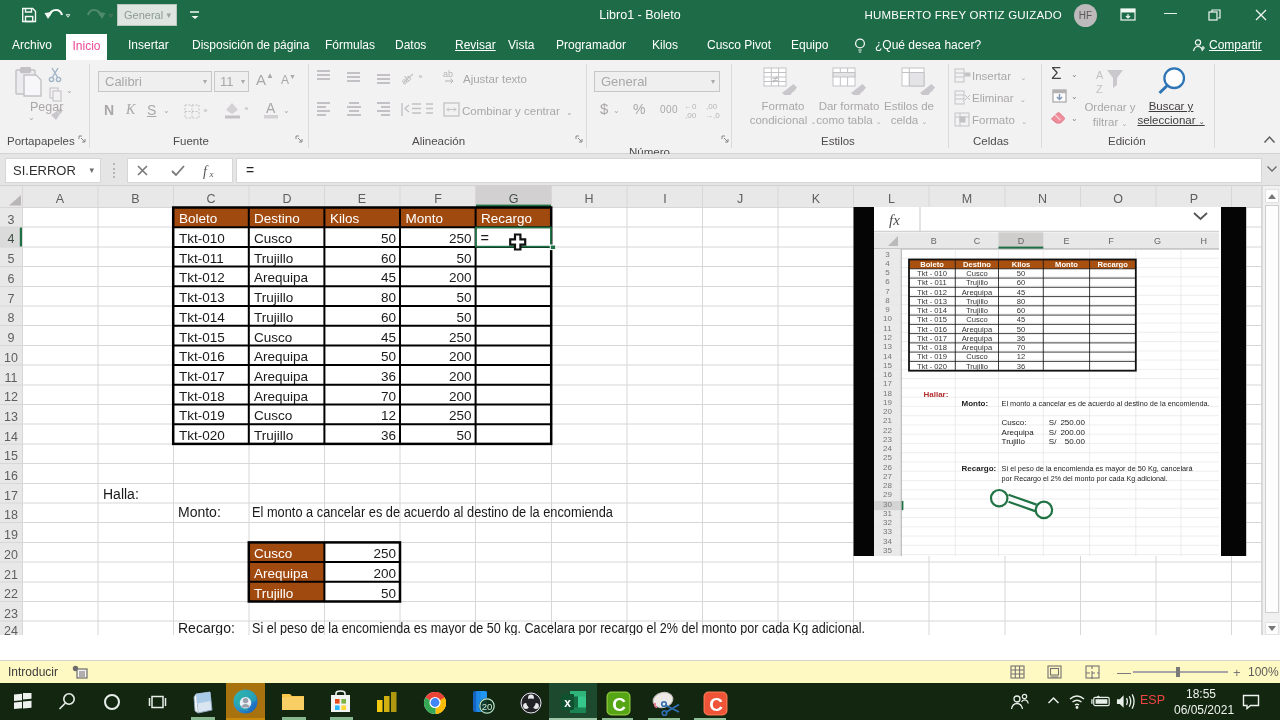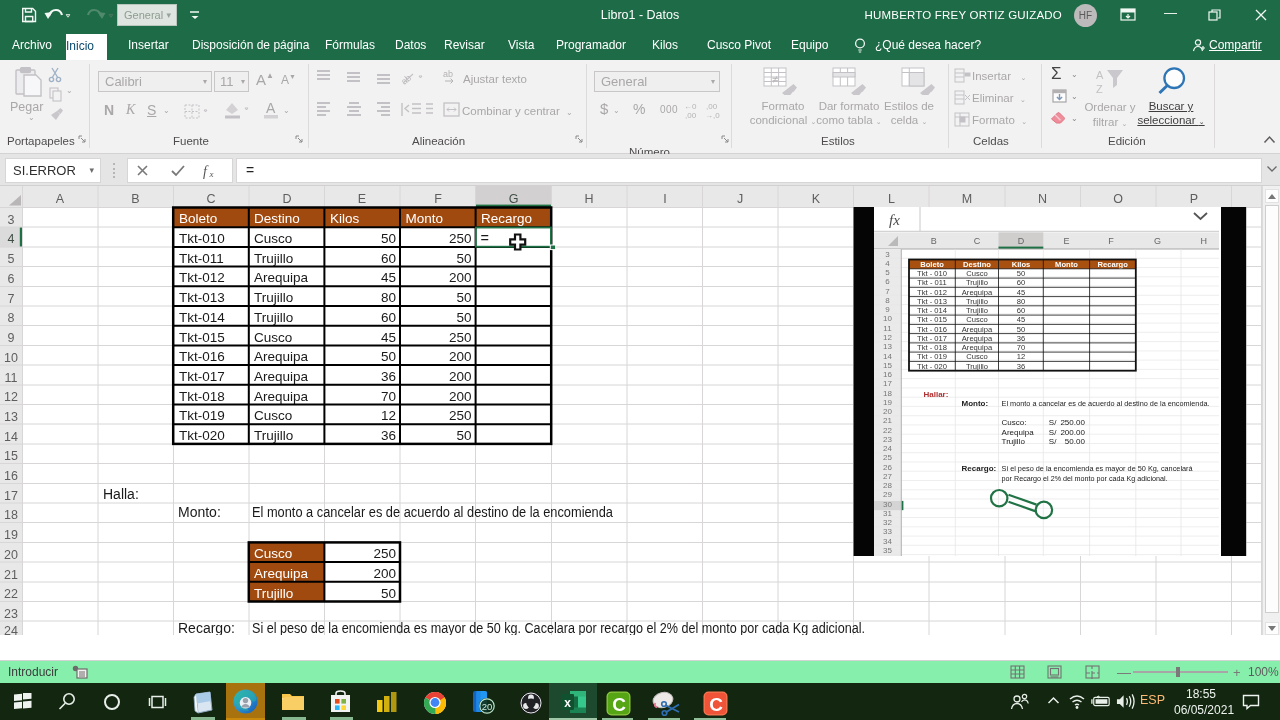--- a/index.html
+++ b/index.html
@@ -11,21 +11,21 @@
 #titlebar{position:absolute;left:0;top:0;width:1280px;height:30px;background:#1e6b47;color:#fff;}
 #menubar{position:absolute;left:0;top:30px;width:1280px;height:30px;background:#1e6b47;color:#fff;font-size:12px;}
 .tab{position:absolute;top:0;height:30px;line-height:30px;color:#fff;}
 #ribbon{position:absolute;left:0;top:60px;width:1280px;height:94px;background:#f3f2f2;border-bottom:1px solid #d4d2d2;}
 .glabel{position:absolute;font-size:11.5px;color:#4e4c4d;top:75px;}
 .gsep{position:absolute;top:4px;height:84px;width:1px;background:#dcdadb;}
 .dis{color:#a9a7a8;}
 #fbar{position:absolute;left:0;top:154px;width:1280px;height:32px;background:#e6e5e5;border-bottom:1px solid #d2d0d1;}
 #sheet{position:absolute;left:0;top:186px;width:1280px;height:449px;}
 #tabrow{position:absolute;left:0;top:635px;width:1280px;height:25px;background:#e7e5e6;border-top:1px solid #cfcecd;}
-#statusbar{position:absolute;left:0;top:660px;width:1280px;height:23px;background:#86efac;border-top:1px solid #d4d2d2;color:#3c3c3c;font-size:12px;}
+#statusbar{position:absolute;left:0;top:660px;width:1280px;height:23px;background:#fef9c3;border-top:1px solid #d4d2d2;color:#3c3c3c;font-size:12px;}
 #taskbar{position:absolute;left:0;top:683px;width:1280px;height:37px;background:#122610;}
 </style>
 </head>
 <body>
 <div id="app">
   <div id="titlebar">
     <svg class="abs" style="left:0;top:0" width="220" height="30" viewBox="0 0 220 30">
 
       <g stroke="#f2f8f4" fill="none" stroke-width="1.4">
         <path d="M22.7 8.5 h10 l2.8 2.8 v10.2 h-12.8 z"></path>
@@ -43,45 +43,45 @@
         <path d="M101 16 q-1.5 -6 -7 -6 q-4.5 0 -6 5" fill="none" stroke-width="2.2"></path>
         <path d="M105.5 13 l-8 -1 4.5 7 z" stroke="none"></path>
       </g>
       <path d="M109 14.5 l4 0 m-4 0 l2 2.4 2 -2.4" stroke="#44755c" stroke-width="1.1" fill="none"></path>
     </svg>
     <div class="abs" style="left:117px;top:4px;width:60px;height:22px;background:#dfe5e0;border:1px solid #b9c6bd;color:#8f9c93;font-size:11px;line-height:20px;padding-left:6px;">General <span style="float:right;margin-right:5px;font-size:9px;color:#98a49b;">▾</span></div>
     <svg class="abs" style="left:188px;top:8px" width="14" height="14" viewBox="0 0 14 14">
       <path d="M2 4 h9" stroke="#f2f8f4" stroke-width="1.5"></path>
       <path d="M3.5 8 l3.5 3 3.5 -3" fill="#f2f8f4" stroke="none"></path>
     </svg>
-    <div class="abs" style="left:540px;top:0;width:200px;height:30px;line-height:30px;text-align:center;font-size:12.5px;color:#fff;">Libro1 - Datos</div>
+    <div class="abs" style="left:540px;top:0;width:200px;height:30px;line-height:30px;text-align:center;font-size:12.5px;color:#fff;">Libro1 - Boleto</div>
     <div class="abs" style="left:862px;top:0;width:200px;height:30px;line-height:30px;text-align:right;font-size:11.5px;color:#fff;letter-spacing:0.2px;">HUMBERTO FREY ORTIZ GUIZADO</div>
     <div class="abs" style="left:1074px;top:4px;width:23px;height:23px;border-radius:50%;background:#bcbabb;color:#5a5a5a;font-size:10px;line-height:23px;text-align:center;">HF</div>
     <svg class="abs" style="left:1120px;top:8px" width="17" height="14" viewBox="0 0 17 14">
       <rect x="1" y="1" width="14" height="11" fill="none" stroke="#f2f8f4" stroke-width="1.2"></rect>
       <rect x="1" y="1" width="14" height="3.5" fill="#f2f8f4"></rect>
       <path d="M8 6 l0 4 m-2 -2 l2 2 2 -2" stroke="#f2f8f4" stroke-width="1.2" fill="none"></path>
     </svg>
     <div class="abs" style="left:1163px;top:0;width:15px;height:30px;color:#fff;font-size:13px;text-align:center;line-height:26px;">—</div>
     <svg class="abs" style="left:1208px;top:9px" width="13" height="12" viewBox="0 0 13 12">
       <rect x="1" y="3" width="8" height="8" fill="none" stroke="#f2f8f4" stroke-width="1.2"></rect>
       <path d="M4 3 v-2 h8 v8 h-2" fill="none" stroke="#f2f8f4" stroke-width="1.2"></path>
     </svg>
     <svg class="abs" style="left:1255px;top:9px" width="13" height="12" viewBox="0 0 13 12">
       <path d="M1 1 l10 10 M11 1 l-10 10" stroke="#f2f8f4" stroke-width="1.3"></path>
     </svg>
   </div>
   <div id="menubar">
     <div class="tab" style="left:12px;">Archivo</div>
-    <div class="tab" style="left:66px;width:41px;top:4px;height:26px;line-height:25px;background:#fff;color:#0c4a6e;text-align:left;">Inicio</div>
+    <div class="tab" style="left:66px;width:41px;top:4px;height:26px;line-height:25px;background:#fff;color:#ec4899;text-align:center;">Inicio</div>
     <div class="tab" style="left:128px;">Insertar</div>
     <div class="tab" style="left:192px;">Disposición de página</div>
     <div class="tab" style="left:325px;">Fórmulas</div>
     <div class="tab" style="left:395px;">Datos</div>
-    <div class="tab" style="left:444px;">Revisar</div>
+    <div class="tab" style="left:455px;text-decoration:underline;">Revisar</div>
     <div class="tab" style="left:508px;">Vista</div>
     <div class="tab" style="left:556px;">Programador</div>
     <div class="tab" style="left:652px;">Kilos</div>
     <div class="tab" style="left:707px;">Cusco Pivot</div>
     <div class="tab" style="left:791px;">Equipo</div>
     <svg class="abs" style="left:852px;top:7px" width="16" height="17" viewBox="0 0 16 17">
       <circle cx="8" cy="6.5" r="4.4" fill="none" stroke="#f2f8f4" stroke-width="1.3"></circle>
       <path d="M6.3 13 h3.4 M6.8 15 h2.4" stroke="#f2f8f4" stroke-width="1.2" fill="none"></path>
     </svg>
     <div class="tab" style="left:875px;">¿Qué desea hacer?</div>
@@ -104,21 +104,21 @@
         <path d="M38 1 l6 10 m0 -10 l-6 10"></path>
         <circle cx="37.5" cy="12.5" r="2.1"></circle>
           <circle cx="44.5" cy="12.5" r="2.1"></circle>
       </g>
       <g stroke="#c3c1c5" stroke-width="1.1" fill="none">
         <rect x="36" y="21" width="8" height="10"></rect>
         <rect x="39" y="24" width="8" height="10" fill="#f3f2f2"></rect>
       </g>
       <path d="M37 48 l6 -4 3 3 -4 6 z M43 44 l3.5 -3 2.5 2.5 -2.5 3.5 z" fill="#c9c7cb"></path>
     </svg>
-    <div class="abs dis" style="left:10px;top:40px;font-size:12.5px;">Pegar</div>
+    <div class="abs dis" style="left:30px;top:40px;font-size:12.5px;">Pegar</div>
     <div class="abs dis" style="left:28px;top:53px;font-size:8px;">⌄</div>
     <div class="abs dis" style="left:66px;top:26px;font-size:8px;">⌄</div>
     <div class="glabel" style="left:7px;">Portapapeles</div>
     <svg class="abs" style="left:78px;top:75px" width="9" height="9" viewBox="0 0 9 9">
         <path d="M1 1 h3 M1 1 v3 M3 3 l4 4 M7 7 v-3 M7 7 h-3" stroke="#8a8889" fill="none"></path>
       </svg>
     <div class="gsep" style="left:89px;"></div>
 
     <div class="abs" style="left:98px;top:11px;width:114px;height:21px;background:#f0efef;border:1px solid #c8c6c6;font-size:13px;color:#a9a7a8;line-height:19px;padding-left:6px;">Calibri<span style="float:right;margin-right:4px;font-size:8px;">▾</span></div>
     <div class="abs" style="left:214px;top:11px;width:35px;height:21px;background:#f0efef;border:1px solid #c8c6c6;font-size:13px;color:#a9a7a8;line-height:19px;padding-left:5px;">11<span style="float:right;margin-right:3px;font-size:8px;">▾</span></div>
@@ -805,19 +805,19 @@
     <svg class="abs" style="left:1091px;top:12px" width="20" height="13" viewBox="0 0 22 13">
       <rect x="3" y="2" width="17" height="9" rx="1.5" fill="none" stroke="#e8efe9" stroke-width="1.3"></rect>
       <rect x="5" y="4" width="13" height="5" fill="#e8efe9"></rect>
       <path d="M1 4 V9" stroke="#e8efe9" stroke-width="1.5"></path>
       <path d="M8 0.5 L6 2 M8 0.5 L10 2 M8 0.5 V3" stroke="#e8efe9" stroke-width="1" fill="none"></path>
     </svg>
     <svg class="abs" style="left:1116px;top:10px" width="19" height="17" viewBox="0 0 20 17">
       <path d="M1 6 h3 l4 -4 v13 l-4 -4 h-3 z" fill="#e8efe9"></path>
       <path d="M11 5 Q13 8.5 11 12 M14 3 Q17 8.5 14 14 M17 1 Q21 8.5 17 16" fill="none" stroke="#e8efe9" stroke-width="1.4"></path>
     </svg>
-    <div class="abs" style="left:1140px;top:10px;color:#fdba74;font-size:12.5px;">ESP</div>
+    <div class="abs" style="left:1140px;top:10px;color:#ef4444;font-size:12.5px;">ESP</div>
     <div class="abs" style="left:1174px;top:3px;width:54px;height:32px;color:#eef3ef;font-size:12px;text-align:center;line-height:16px;">18:55<br>06/05/2021</div>
     <svg class="abs" style="left:1242px;top:11px" width="18" height="16" viewBox="0 0 18 16">
       <path d="M1.5 1.5 h15 v10 h-8 l-3.5 3 v-3 h-3.5 z" fill="none" stroke="#eef3ef" stroke-width="1.4"></path>
     </svg>
   </div>
 </div>
 
 </body></html>

